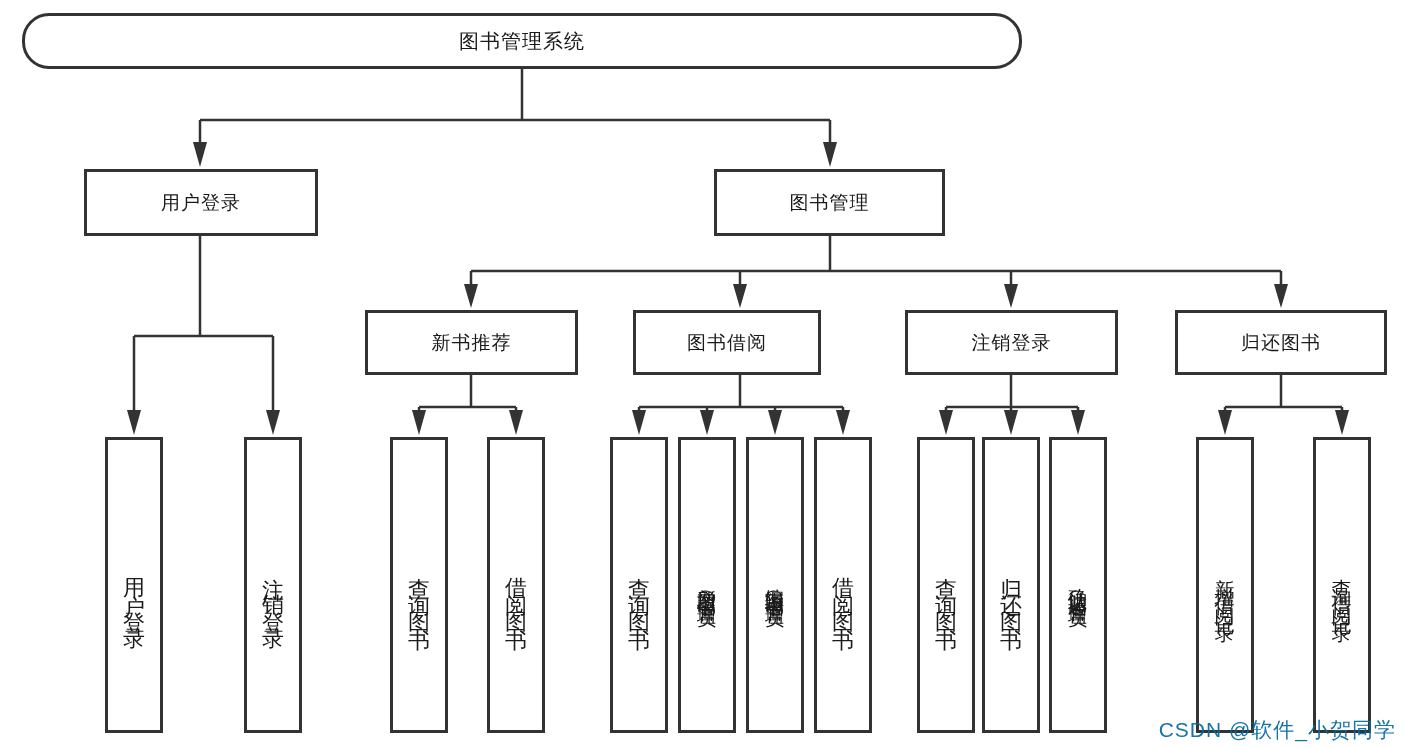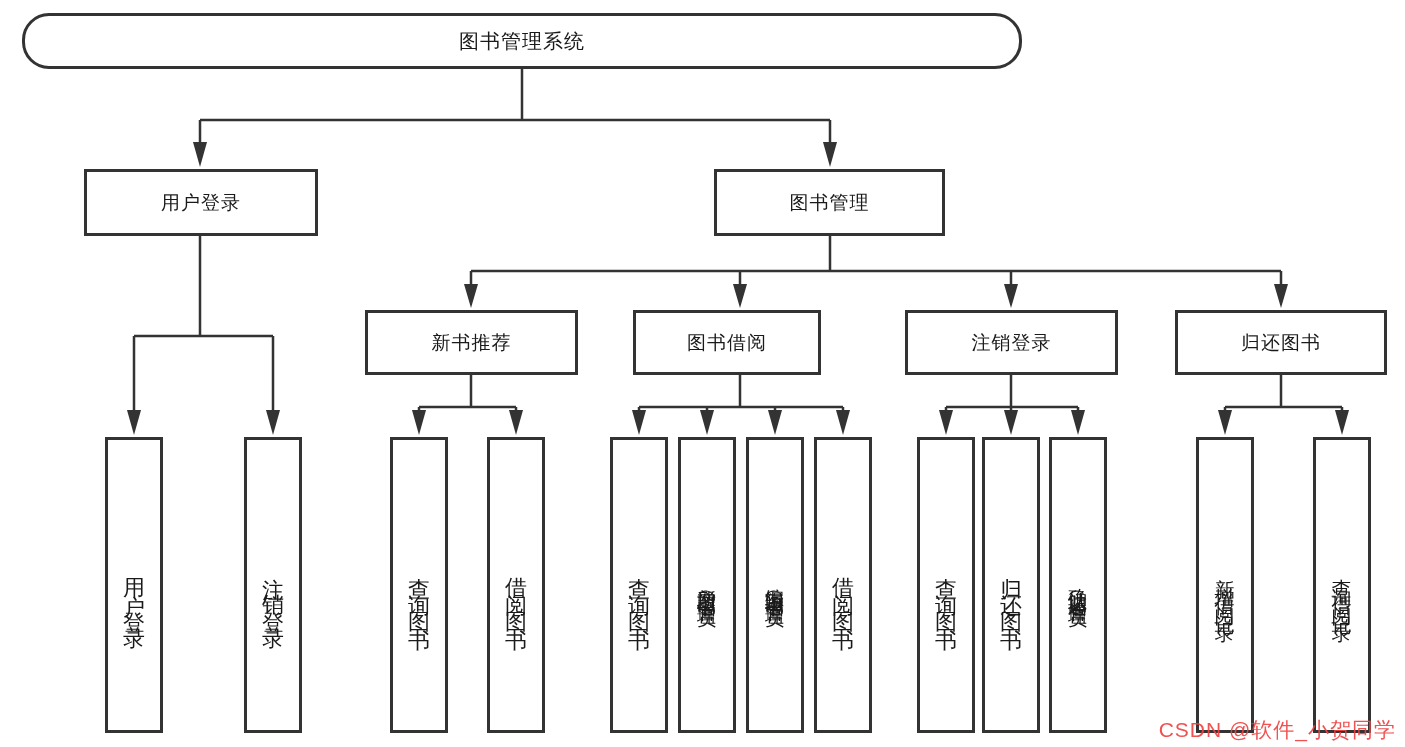--- a/index.html
+++ b/index.html
@@ -29,21 +29,21 @@
     white-space:nowrap;
     line-height:1;
   }
   .vs .vtext{font-size:22px;letter-spacing:17px;padding-top:17px;}
   .vm .vtext{font-size:20px;letter-spacing:9px;padding-top:9px;}
   .vl .vtext{font-size:19px;letter-spacing:3px;padding-top:3px;}
   .watermark{
     position:absolute;
     right:9px;bottom:3px;
     font-size:21px;
-    color:#ef4444;
+    color:#0369a1;
     opacity:0.92;
     letter-spacing:1px;
     z-index:5;
   }
 </style>
 </head>
 <body>
 
 <div class="stage">
 

